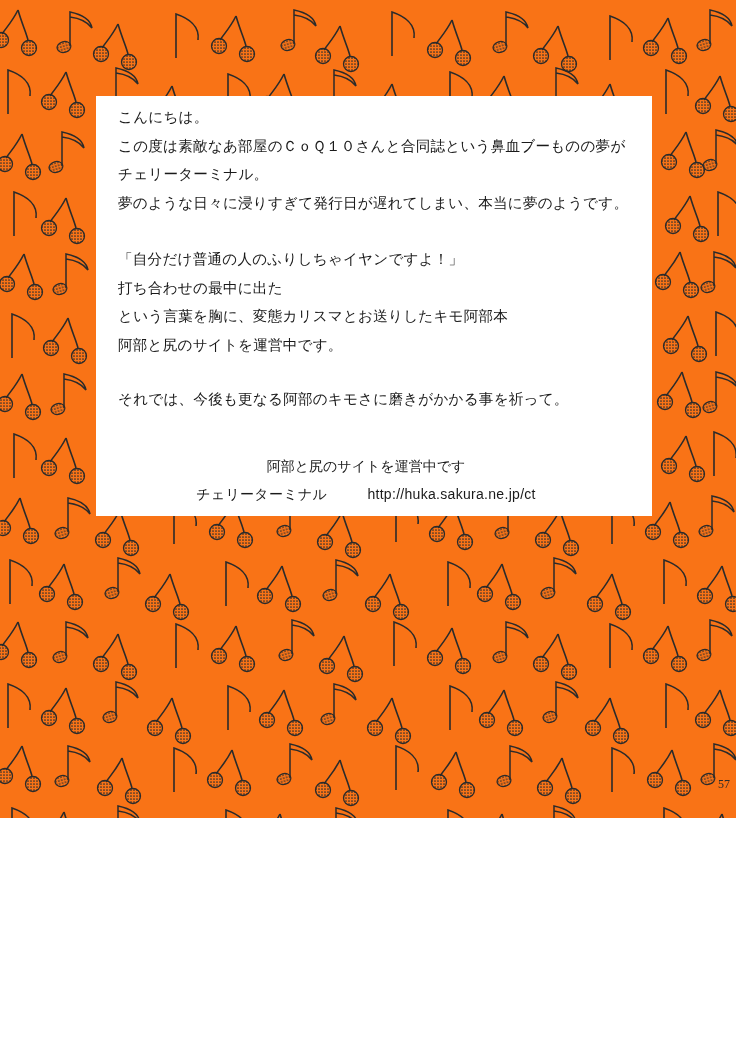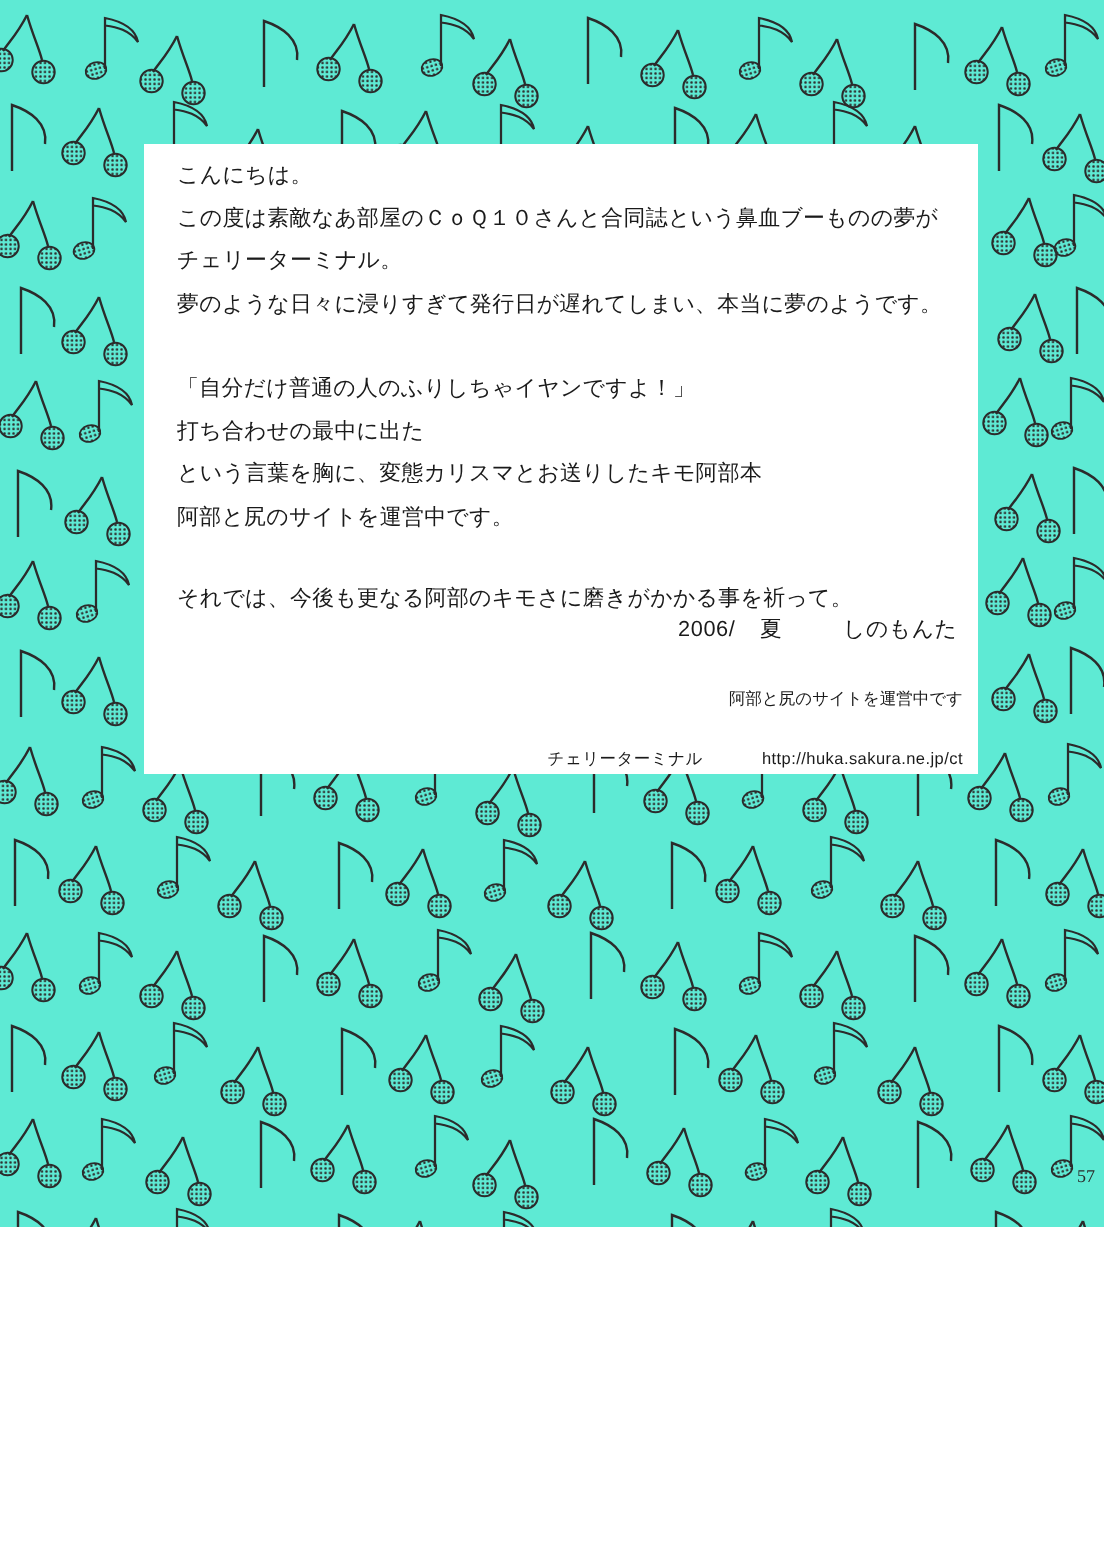--- a/index.html
+++ b/index.html
@@ -7,21 +7,21 @@
     padding: 0;
     background: #ffffff;
   }
   body {
     font-family: "Liberation Sans", sans-serif;
   }
   #page {
     position: relative;
     width: 736px;
     height: 860px;
-    background: #5eead4;
+    background: #f97316;
     overflow: hidden;
   }
 
   
   #pattern-layer {
     position: absolute;
     left: 0; top: 0;
     width: 736px;
     height: 1041px;
     z-index: 0;
@@ -66,33 +66,32 @@
     z-index: 3;
     color: #1a1a1a;
     font-size: 14.5px;
     letter-spacing: 0.4px;
   }
   #signature .sig-year { margin-right: 12px; }
   #signature .sig-season { margin-right: 36px; }
 
   #site-info {
     position: absolute;
-    left: 122px;
+    left: 106px;
     top: 452px;
     width: 520px;
     z-index: 3;
-    text-align: right;
+    text-align: center;
     color: #1a1a1a;
-    font-size: 11px;
+    font-size: 14px;
     line-height: 28px;
   }
   #site-info .url-row {
     display: block;
     letter-spacing: 0.3px;
-    margin-top: 12px;
   }
   #site-info .site-name { margin-right: 36px; }
 
   #page-number {
     position: absolute;
     right: 6px;
     bottom: 68px;
     z-index: 3;
     color: #2b2b2b;
     font-size: 12px;
@@ -333,25 +332,20 @@
     <p>夢のような日々に浸りすぎて発行日が遅れてしまい、本当に夢のようです。</p>
     <div class="para-gap"></div>
     <p>「自分だけ普通の人のふりしちゃイヤンですよ！」</p>
     <p>打ち合わせの最中に出た</p>
     <p>という言葉を胸に、変態カリスマとお送りしたキモ阿部本</p>
     <p>阿部と尻のサイトを運営中です。</p>
     <div class="small-gap"></div>
     <p>それでは、今後も更なる阿部のキモさに磨きがかかる事を祈って。</p>
   </div>
 
-  <div id="signature">
-    <span class="sig-year">2006/</span>
-    <span class="sig-season">夏</span>
-    <span class="sig-name">しのもんた</span>
-  </div>
 
   <div id="site-info">
     <span>阿部と尻のサイトを運営中です</span>
     <span class="url-row">
       <span class="site-name">チェリーターミナル</span>
       <span class="site-url">http://huka.sakura.ne.jp/ct</span>
     </span>
   </div>
 
   <div id="page-number">57</div>

